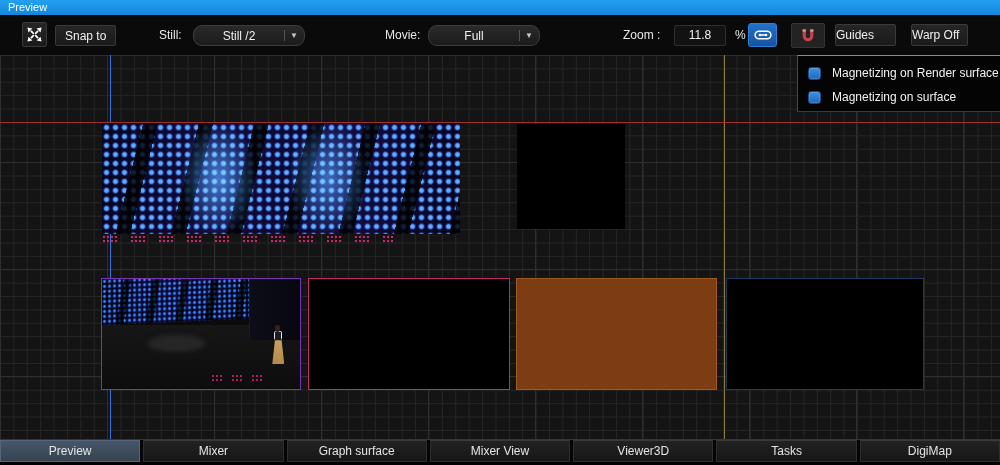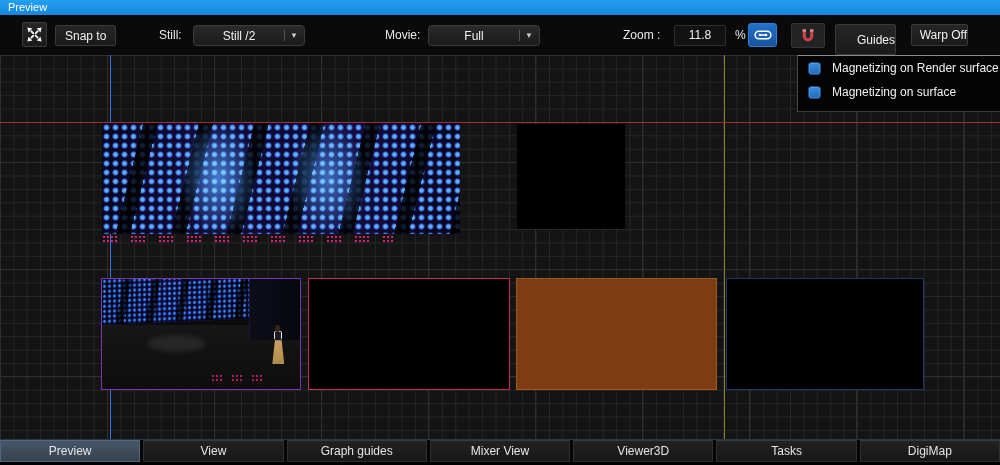--- a/index.html
+++ b/index.html
@@ -11,25 +11,25 @@
   .titlebar { position:absolute; left:0; top:0; width:1000px; height:15px;
               background:linear-gradient(#24a0f0,#1487dd); color:#fff;
               font-size:11px; line-height:15px; padding-left:8px; }
 
   
   .toolbar { position:absolute; left:0; top:15px; width:1000px; height:40px;
              background:#0a0a0a; }
   .tb-abs { position:absolute; }
   .lbl { color:#e8e8e8; font-size:12px; line-height:40px; }
   .btn { background:linear-gradient(#262626,#1a1a1a); border:1px solid #3a3a3a;
-         border-radius:2px; color:#f0f0f0; font-size:12px; text-align:right;
+         border-radius:2px; color:#f0f0f0; font-size:12px; text-align:left;
          cursor:pointer; font-family:"Liberation Sans",sans-serif; }
   .icon-btn { display:flex; align-items:center; justify-content:center; }
   .dropdown { background:linear-gradient(#2a2a2a,#1b1b1b); border:1px solid #3d3d3d;
-              border-radius:4px; color:#f0f0f0; font-size:12px;
+              border-radius:9px; color:#f0f0f0; font-size:12px;
               display:flex; align-items:center; cursor:pointer; }
   .dropdown .dd-text { flex:1; text-align:center; }
   .dropdown .dd-sep { width:1px; height:11px; background:#555; margin-right:5px; }
   .dropdown .dd-arrow { color:#c8c8c8; font-size:8px; margin-right:6px; }
   .valuebox { background:#121212; border:1px solid #303030; border-radius:2px;
               color:#f2f2f2; font-size:12px; text-align:center; line-height:19px; }
   .link-btn { background:linear-gradient(#2271cc,#17539e); border:1px solid #2e7fd6;
               border-radius:3px; }
   .magnet-btn { background:#232323; border:1px solid #343434; border-radius:2px; }
 
@@ -107,21 +107,21 @@
                      mask-image:repeating-linear-gradient(90deg,#000 0 12px, transparent 12px 20px); }
 
   .pink-rect   { left:308px; width:202px; border:1px solid #c2286a; }
   .orange-rect { left:516px; width:201px; background:#7d3c12; border:1px solid #a05a20; }
   .blue-rect   { left:726px; width:198px; border:1px solid #1c3a63; }
 
   
   .magnet-panel { position:absolute; left:797px; top:0; width:203px; height:57px;
                   background:#040404; border-top:1px solid #8a8a8a;
                   border-left:1px solid #4a4a4a; border-bottom:1px solid #3a3a3a;
-                  }
+                  padding-top:5px; }
   .mp-row { display:flex; align-items:center; height:24px; padding-left:10px; }
   .checkbox { width:13px; height:13px; border-radius:3px;
               background:linear-gradient(#3c8fe0,#2268b8); border:1px solid #174a85;
               box-shadow:inset 0 0 0 1px rgba(255,255,255,0.15); }
   .mp-label { color:#f2f2f2; font-size:12px; margin-left:11px; }
 
   
   .tab-top-line { position:absolute; left:0; top:439px; width:1000px; height:1px;
                   background:#28394f; }
   .tabbar { position:absolute; left:0; top:440px; width:1000px; height:22px;
@@ -193,21 +193,21 @@
     </button>
 
     <button class="btn icon-btn magnet-btn tb-abs" style="left:791px; top:8px; width:34px; height:25px;">
       <svg width="18" height="18" viewBox="0 0 24 24">
         <path d="M7 4 V12 A5 5 0 0 0 17 12 V4" fill="none" stroke="#c4454d" stroke-width="4.2"></path>
         <rect x="4.8" y="3" width="4.4" height="3.4" fill="#d98d93"></rect>
         <rect x="14.8" y="3" width="4.4" height="3.4" fill="#d98d93"></rect>
       </svg>
     </button>
 
-    <button class="btn tb-abs" style="left:835px; top:9px; width:61px; height:31px;">Guides</button>
+    <button class="btn tb-abs" style="left:835px; top:9px; width:61px; height:22px;">Guides</button>
 
     <button class="btn tb-abs" style="left:911px; top:9px; width:57px; height:22px;">Warp Off</button>
   </div>
 
   <div class="canvas">
 
     <div class="guide-v guide-blue"></div>
     <div class="guide-v guide-yellow"></div>
     <div class="guide-h guide-red"></div>
 
@@ -245,22 +245,22 @@
       <div class="mp-row">
         <div class="checkbox"></div>
         <span class="mp-label">Magnetizing on surface</span>
       </div>
     </div>
   </div>
 
   <div class="tab-top-line"></div>
   <div class="tabbar">
     <div class="tab active">Preview</div>
-    <div class="tab">View</div>
-    <div class="tab">Graph guides</div>
+    <div class="tab">Mixer</div>
+    <div class="tab">Graph surface</div>
     <div class="tab">Mixer View</div>
     <div class="tab">Viewer3D</div>
     <div class="tab">Tasks</div>
     <div class="tab">DigiMap</div>
   </div>
   <div class="bottom-strip"></div>
 
 </div>
 
 </body></html>

